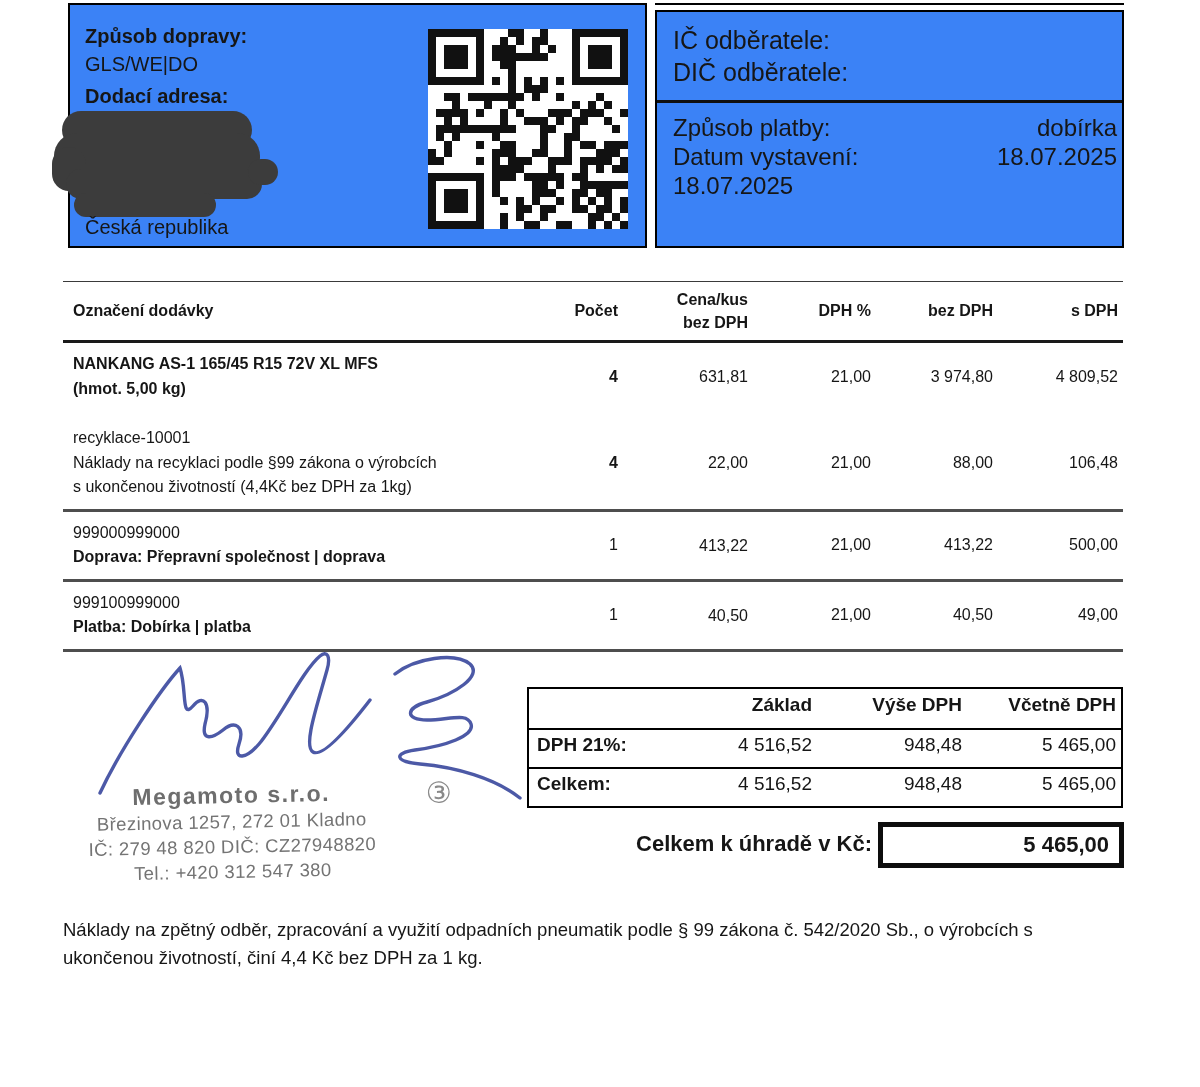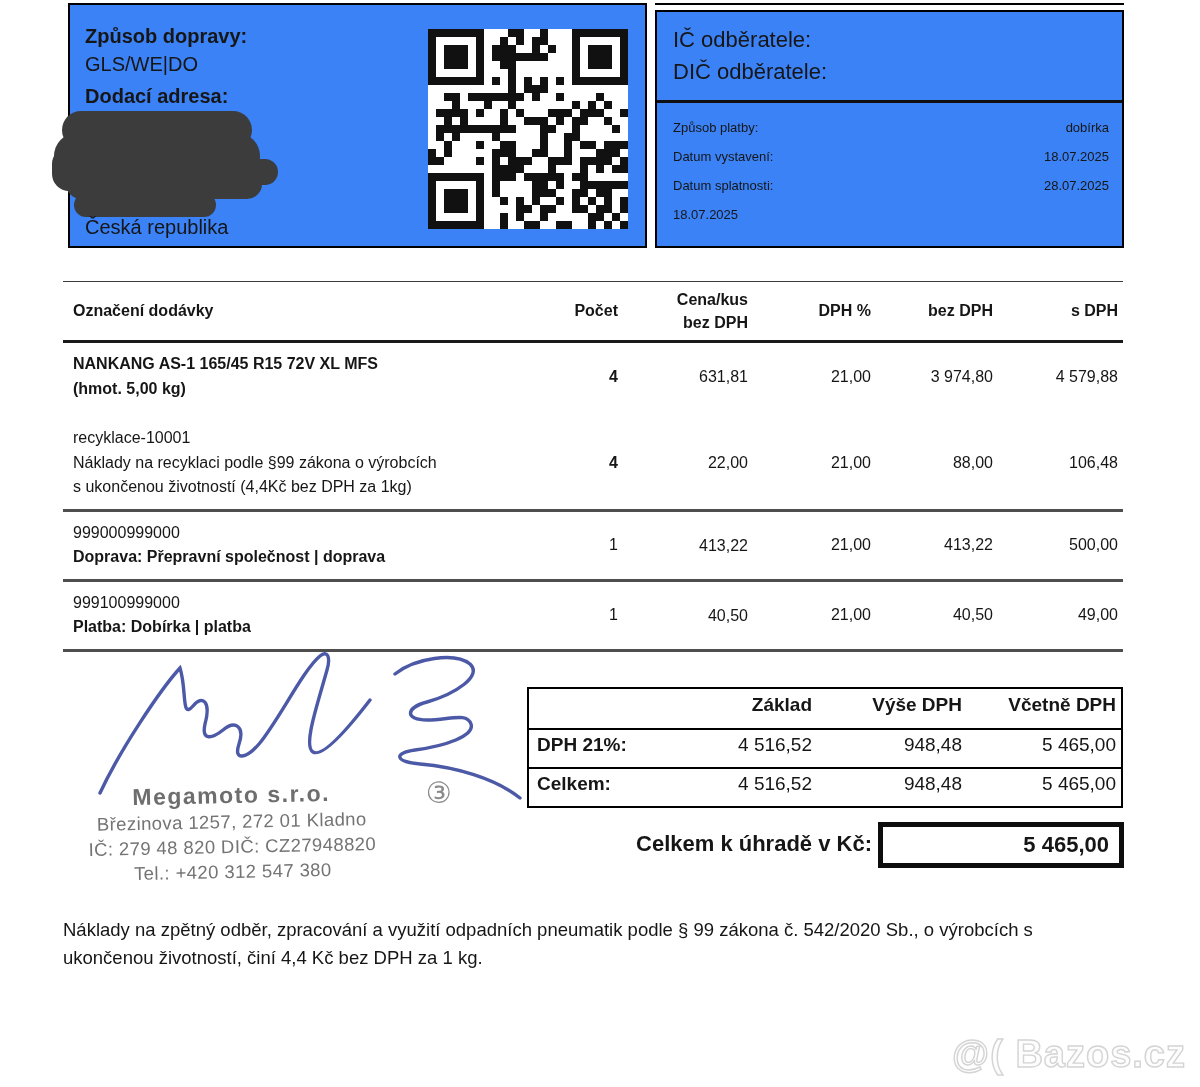--- a/index.html
+++ b/index.html
@@ -9,23 +9,23 @@
   
   .box{position:absolute;border:2px solid #000;box-sizing:border-box;background:#3b82f6;}
   .box-shipping{left:68px;top:3px;width:579px;height:245px;}
   .b-label{position:absolute;font-size:20px;font-weight:bold;}
   .b-value{position:absolute;font-size:20px;}
   .qr{position:absolute;left:358px;top:24px;width:200px;height:200px;}
   .redaction{position:absolute;left:-18px;top:100px;width:232px;height:116px;}
 
   .top-remnant{position:absolute;left:655px;top:3px;width:469px;height:2px;background:#000;}
   .box-right{left:655px;top:10px;width:469px;height:238px;}
-  .ic-area{position:absolute;left:16px;top:12px;right:14px;font-size:22px;line-height:32px;}
+  .ic-area{position:absolute;left:16px;top:12px;right:14px;font-size:25px;line-height:32px;}
   .divider-h{position:absolute;left:0;top:88px;width:100%;height:3px;background:#101010;}
-  .payment-area{position:absolute;left:16px;right:13px;top:101px;font-size:13px;}
+  .payment-area{position:absolute;left:16px;right:5px;top:101px;font-size:24px;}
   .p-row{display:flex;justify-content:space-between;line-height:29px;}
 
   
   .items{position:absolute;left:63px;top:281px;width:1060px;font-size:16px;}
   .i-head{display:flex;align-items:center;height:62px;border-top:1px solid #3a3a3a;
           border-bottom:3px solid #1a1a1a;font-weight:bold;padding-right:5px;box-sizing:border-box;}
   .i-row{display:flex;align-items:center;padding:9px 5px 9px 0;box-sizing:border-box;}
   .i-row.first{padding-bottom:16px;}
   .i-row.sep{border-bottom:3px solid #4e4e4e;}
   .c-desc{flex:1;padding-left:10px;line-height:24.5px;}
@@ -401,24 +401,20 @@
     <div class="payment-area">
       <div class="p-row">
         <span>Způsob platby:</span>
         <span>dobírka</span>
       </div>
       <div class="p-row">
         <span>Datum vystavení:</span>
         <span>18.07.2025</span>
       </div>
       <div class="p-row">
-        <span>Datum splatnosti:</span>
-        <span>28.07.2025</span>
-      </div>
-      <div class="p-row">
         <span>18.07.2025</span>
       </div>
     </div>
   </div>
 
   <div class="items">
     <div class="i-head">
       <span class="c-desc">Označení dodávky</span>
       <span class="c-qty">Počet</span>
       <span class="c-unit">
@@ -432,21 +428,21 @@
 
     <div class="i-row first">
       <span class="c-desc">
         <span class="desc-line b">NANKANG AS-1 165/45 R15 72V XL MFS</span>
         <span class="desc-line b">(hmot. 5,00 kg)</span>
       </span>
       <span class="c-qty b">4</span>
       <span class="c-unit">631,81</span>
       <span class="c-vat">21,00</span>
       <span class="c-net">3 974,80</span>
-      <span class="c-gross">4 579,88</span>
+      <span class="c-gross">4 809,52</span>
     </div>
 
     <div class="i-row sep">
       <span class="c-desc">
         <span class="desc-line">recyklace-10001</span>
         <span class="desc-line">Náklady na recyklaci podle §99 zákona o výrobcích</span>
         <span class="desc-line">s ukončenou životností (4,4Kč bez DPH za 1kg)</span>
       </span>
       <span class="c-qty b">4</span>
       <span class="c-unit">22,00</span>
@@ -518,14 +514,13 @@
     <div class="stamp-line">Březinova 1257, 272 01 Kladno</div>
     <div class="stamp-line">IČ: 279 48 820 DIČ: CZ27948820</div>
     <div class="stamp-line">Tel.: +420 312 547 380</div>
   </div>
 
   <div class="footer">
     <div>Náklady na zpětný odběr, zpracování a využití odpadních pneumatik podle § 99 zákona č. 542/2020 Sb., o výrobcích s</div>
     <div>ukončenou životností, činí 4,4 Kč bez DPH za 1 kg.</div>
   </div>
 
-  <div class="watermark">@( Bazos.cz</div>
 </div>
 
 </body></html>

